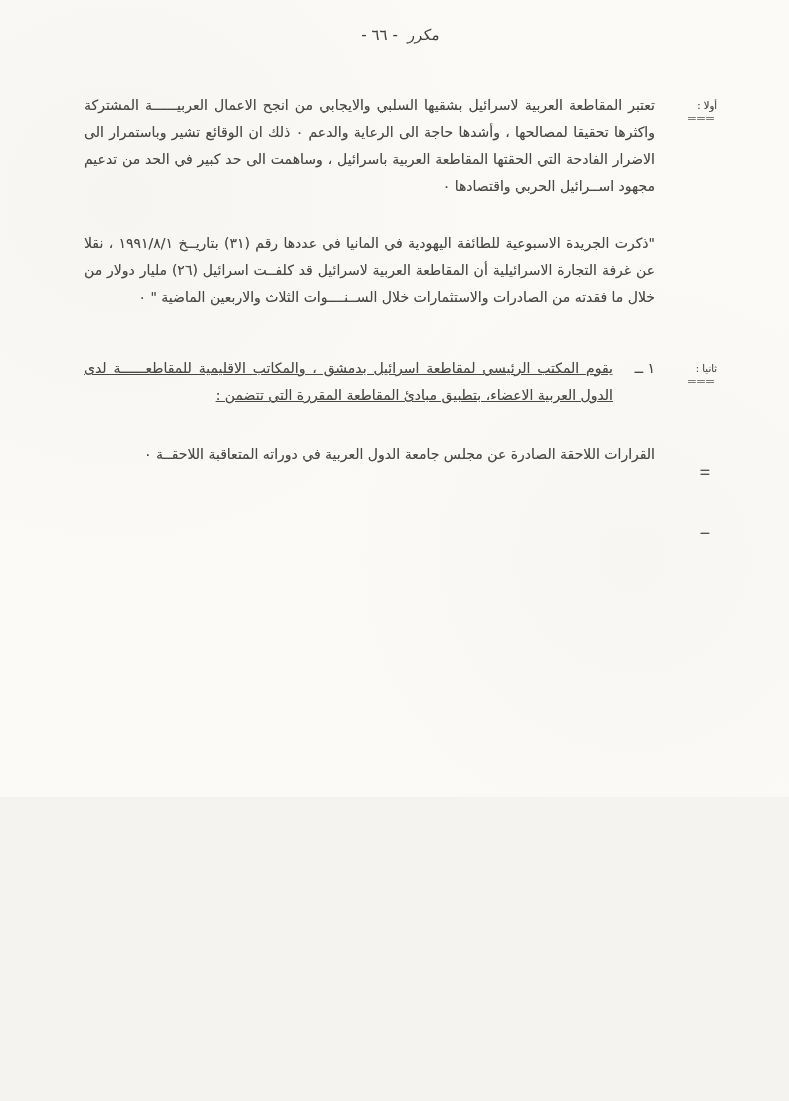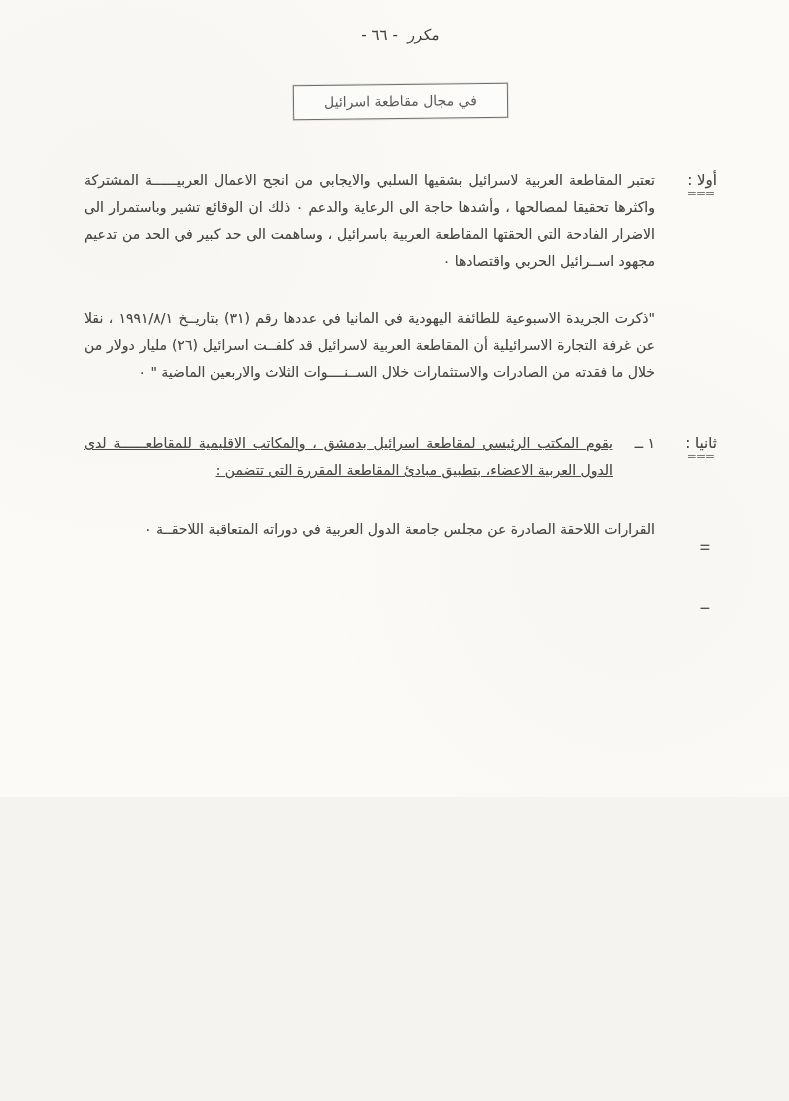--- a/index.html
+++ b/index.html
@@ -44,21 +44,21 @@
   .content {
     direction:rtl;
     margin-top:48px;
     font-size:14px;
     line-height:27px;
     color:#4a4845;
     text-shadow:0 0 0.4px rgba(60,58,55,0.4);
   }
   .sec { display:flex; align-items:flex-start; margin-bottom:10px; }
   .marker-col { width:62px; flex-shrink:0; padding-top:0; }
-  .marker { font-size:15px; white-space:nowrap; }
+  .marker { font-size:10px; white-space:nowrap; }
   .marker-ul {
     font-size:12px; letter-spacing:-1px; color:#7d7b77;
     line-height:10px; margin-top:-6px; padding-right:3px;
   }
   .body-col { flex:1; min-width:0; }
   .para { text-align:justify; margin-bottom:30px; }
   .para.quote { margin-bottom:34px; }
   .para.indent { text-indent:28px; }
   .para.intro { margin-bottom:12px; }
   .numbered { display:flex; margin-bottom:28px; }
@@ -81,25 +81,20 @@
 </head>
 <body>
 
 <div class="page">
 
   <div class="page-header">
     <span class="pg-num">- ٦٦ -</span>
     <span class="pg-note">مكرر</span>
   </div>
 
-  <div class="title-box-wrap">
-    <div class="title-box">
-      <span>في مجال مقاطعة اسرائيل</span>
-    </div>
-  </div>
 
   <div class="content">
 
     <section class="sec">
       <div class="marker-col">
         <div class="marker">أولا :</div>
         <div class="marker-ul">===</div>
       </div>
       <div class="body-col">
         <p class="para">تعتبر المقاطعة العربية لاسرائيل بشقيها السلبي والايجابي من انجح الاعمال العربيــــــة المشتركة واكثرها تحقيقا لمصالحها ، وأشدها حاجة الى الرعاية والدعم ٠ ذلك ان الوقائع تشير وباستمرار الى الاضرار الفادحة التي الحقتها المقاطعة العربية باسرائيل ، وساهمت الى حد كبير في الحد من تدعيم مجهود اســرائيل الحربي واقتصادها ٠</p>

